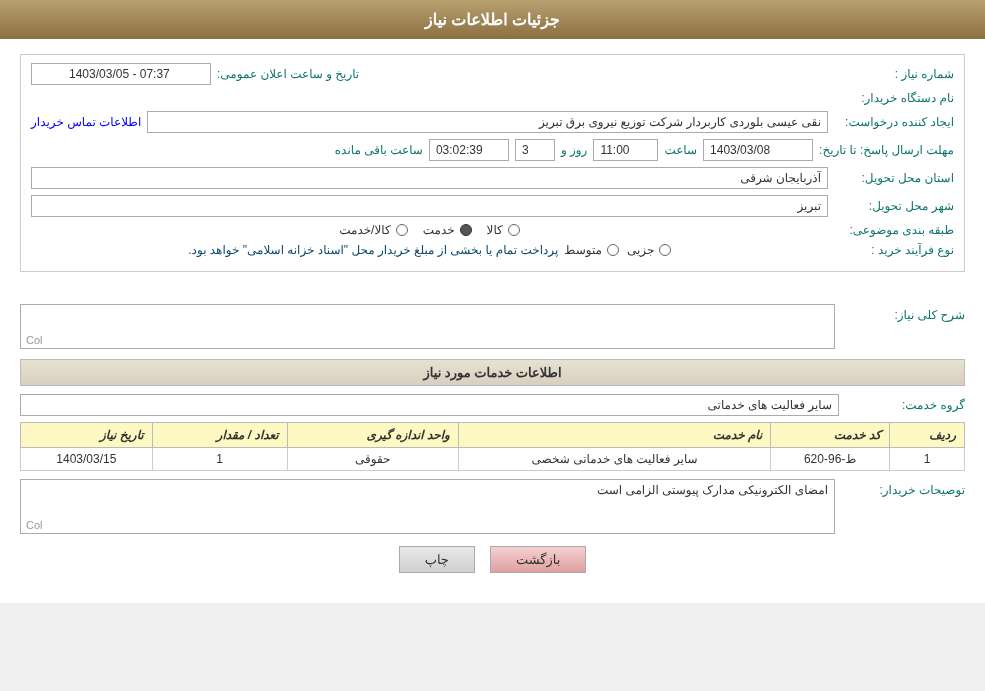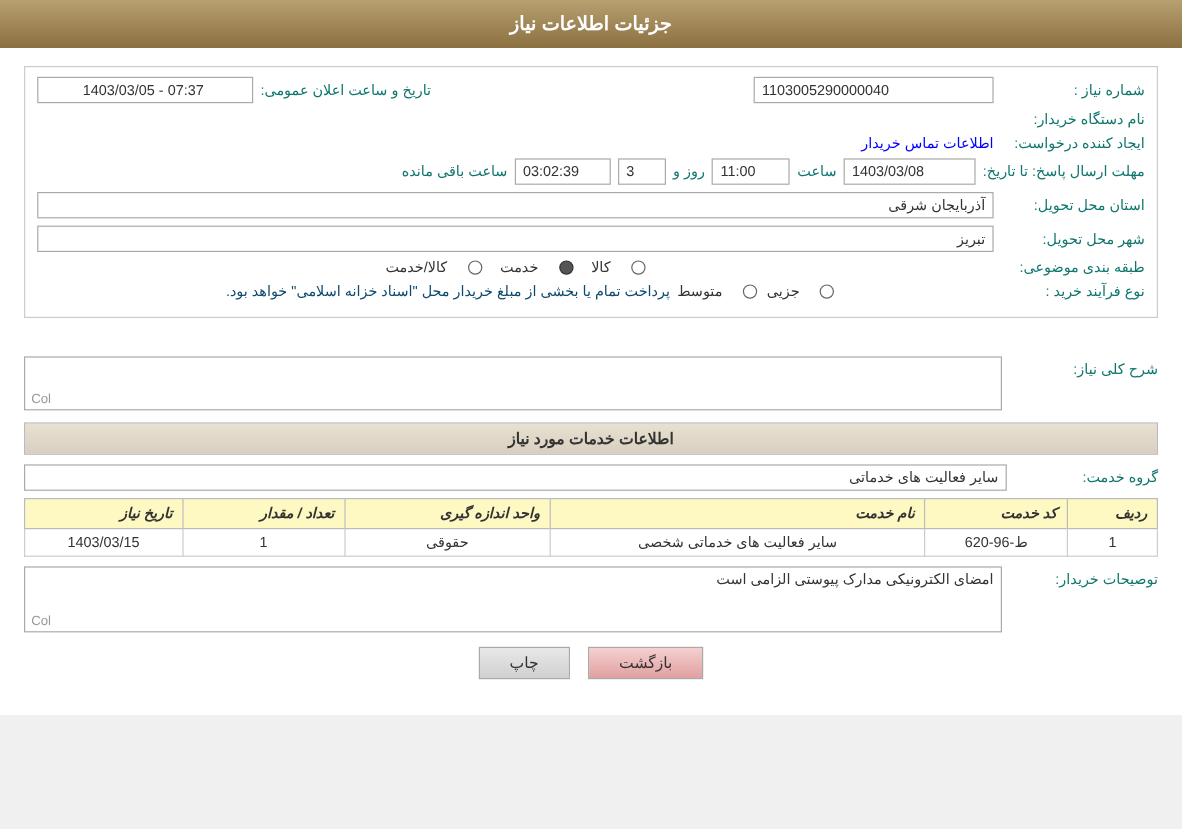--- a/index.html
+++ b/index.html
@@ -79,21 +79,21 @@
     .radio-group {
       display: flex;
       align-items: center;
       gap: 15px;
       flex: 1;
       justify-content: center;
     }
     .radio-item {
       display: flex;
       align-items: center;
-      gap: 17px;
+      gap: 5px;
       font-size: 12px;
     }
     .radio-circle {
       width: 12px;
       height: 12px;
       border-radius: 50%;
       border: 1px solid #666;
       background: #fff;
       display: inline-block;
     }
@@ -159,32 +159,32 @@
   <div class="header-bar">
     <span>جزئیات اطلاعات نیاز</span>
   </div>
 
   <div class="content-area">
 
     <div class="form-section">
 
       <div class="form-row">
         <span class="label">شماره نیاز :</span>
-        <div class="value-box ltr" style="max-width:200px;">1103005290000040</div>
         <div style="flex:1;"></div>
         <span class="label" style="min-width:auto;">تاریخ و ساعت اعلان عمومی:</span>
         <div class="value-box ltr" style="max-width:180px;padding-left:37px;">1403/03/05 - 07:37</div>
       </div>
 
       <div class="form-row">
         <span class="label">نام دستگاه خریدار:</span>
       </div>
 
       <div class="form-row">
         <span class="label">ایجاد کننده درخواست:</span>
+        <div class="value-box rtl-text">نقی عیسی بلوردی کاربردار شرکت توزیع نیروی برق تبریز</div>
         <span class="link-text">اطلاعات تماس خریدار</span>
       </div>
 
       <div class="form-row">
         <span class="label">مهلت ارسال پاسخ: تا تاریخ:</span>
         <div class="value-box ltr" style="max-width:110px;">1403/03/08</div>
         <span class="label" style="min-width:auto;">ساعت</span>
         <div class="value-box ltr" style="max-width:65px;">11:00</div>
         <span class="label" style="min-width:auto;">روز و</span>
         <div class="value-box ltr" style="max-width:40px;">3</div>

